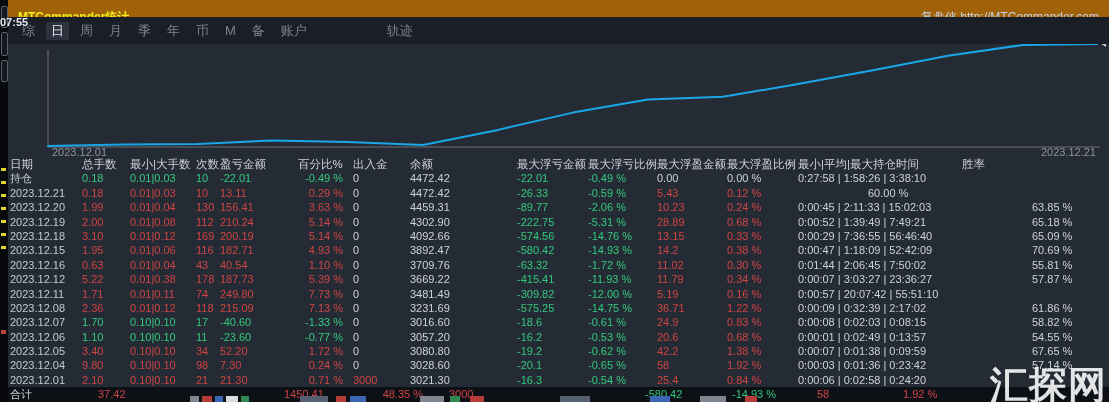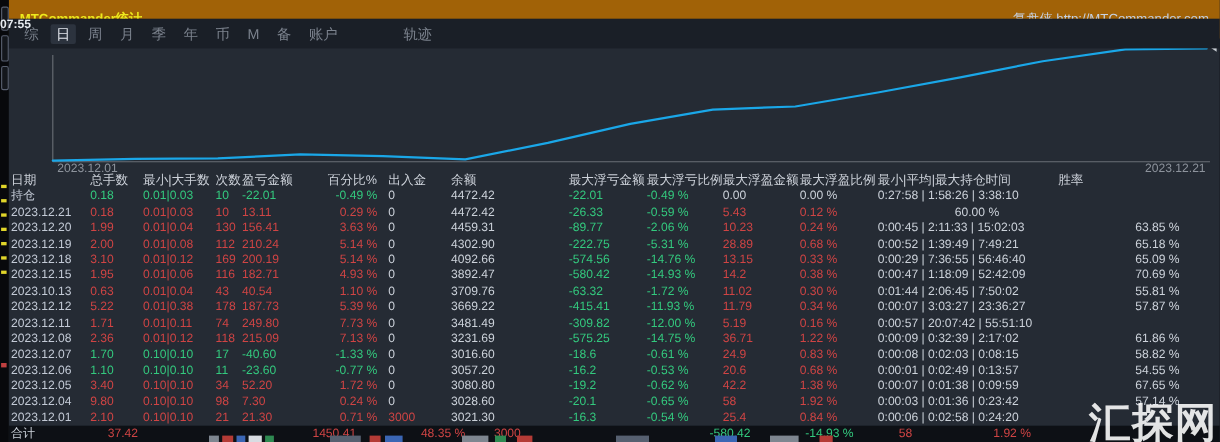--- a/index.html
+++ b/index.html
@@ -14,21 +14,21 @@
   .titlebar{position:absolute;left:8px;right:0;top:0;height:35px;background:#a16207;
             display:flex;align-items:center;justify-content:space-between;padding:0 10px;box-sizing:border-box;z-index:3;}
   .apptitle{color:var(--yellow);font-size:12px;font-weight:bold;white-space:nowrap;}
   .brand{color:#c6d2e4;font-size:12px;white-space:nowrap;}
   .clock{position:absolute;left:0;top:16px;color:#e6eaef;font-size:11px;font-weight:bold;z-index:7;}
   
   .tabbar{position:absolute;left:8px;right:0;top:17px;height:27px;background:#1a1f27;
           display:flex;align-items:center;padding-left:14px;gap:16px;box-sizing:border-box;z-index:3;}
   .tab{color:#7b828d;font-size:13px;cursor:default;line-height:16px;}
   .tab.active{background:#2c333e;color:#e2e6ec;padding:1px 5px;margin:-1px -5px;border-radius:2px;}
-  .tab.gap{margin-left:44px;}
+  .tab.gap{margin-left:64px;}
   
   svg.chart{position:absolute;left:0;top:0;width:1109px;height:402px;z-index:1;pointer-events:none;}
   .scroll-arrow{position:absolute;left:1097px;top:41px;width:0;height:0;
                 border-top:6px solid #c9ced4;border-left:9px solid transparent;z-index:2;}
   
   .table{position:absolute;left:8px;right:0;top:157px;bottom:0;z-index:2;display:flex;flex-direction:column;}
   .trow{display:grid;grid-template-columns:72px 48px 66px 24px 78px 55px 57px 107px 71px 69px 70px 71px 164px 1fr;
         height:14.4px;line-height:14.4px;padding-left:2px;flex:0 0 auto;}
   .trow.total{background:#0d1015;flex:1 1 auto;gap:16px;}
   .cell{font-size:11px;white-space:nowrap;overflow:visible;}
@@ -197,21 +197,21 @@
         <span class="cell col6 c-w">0</span>
         <span class="cell col7 c-w">3892.47</span>
         <span class="cell col8 c-g">-580.42</span>
         <span class="cell col9 c-g">-14.93 %</span>
         <span class="cell col10 c-r">14.2</span>
         <span class="cell col11 c-r">0.38 %</span>
         <span class="cell col12 c-w">0:00:47 | 1:18:09 | 52:42:09</span>
         <span class="cell col13 c-w">70.69 %</span>
       </div>
       <div class="trow">
-        <span class="cell col0 c-d">2023.10.13</span>
+        <span class="cell col0 c-d">2023.12.16</span>
         <span class="cell col1 c-r">0.63</span>
         <span class="cell col2 c-r">0.01|0.04</span>
         <span class="cell col3 c-r">43</span>
         <span class="cell col4 c-r">40.54</span>
         <span class="cell col5 c-r">1.10 %</span>
         <span class="cell col6 c-w">0</span>
         <span class="cell col7 c-w">3709.76</span>
         <span class="cell col8 c-g">-63.32</span>
         <span class="cell col9 c-g">-1.72 %</span>
         <span class="cell col10 c-r">11.02</span>

